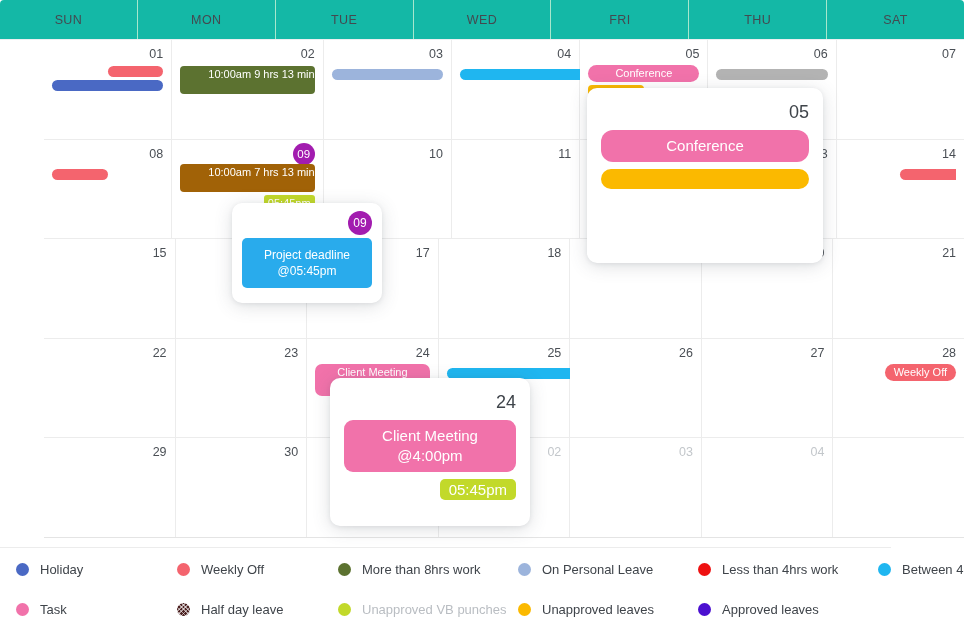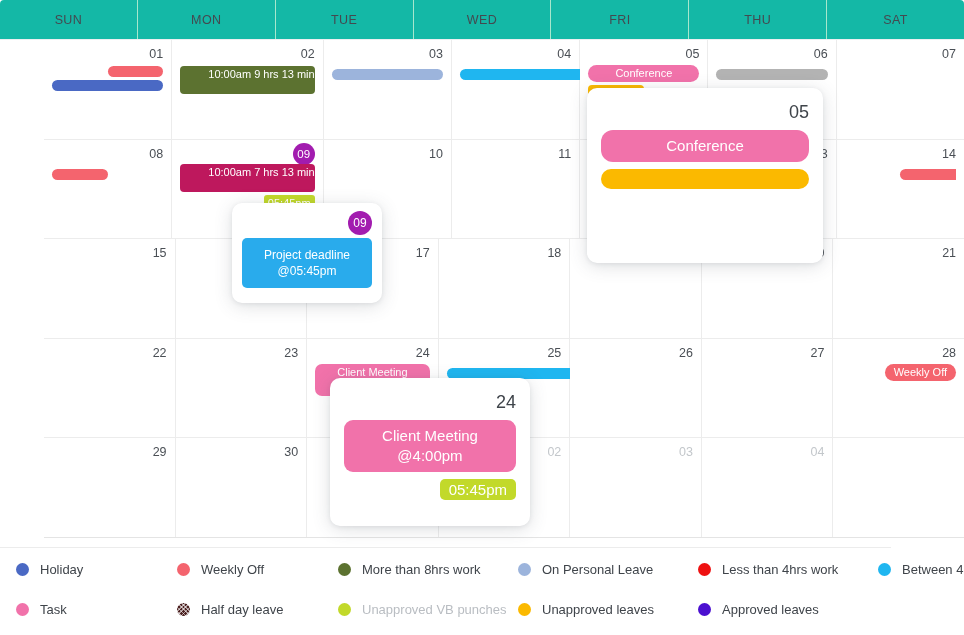--- a/index.html
+++ b/index.html
@@ -310,21 +310,21 @@
       <div class="day-cell">
         <div class="day-number">08</div>
         <div class="events">
           <div class="bar half-left" style="background:#f4646e;margin-top:6px;"></div>
         </div>
       </div>
 
       <div class="day-cell">
         <div class="day-number badge-date"><span class="date-badge">09</span></div>
         <div class="events">
-          <div class="bar tall" style="background:#be185d;margin-top:1px;">10:00am 7 hrs 13 min</div>
+          <div class="bar tall" style="background:#a16207;margin-top:1px;">10:00am 7 hrs 13 min</div>
           <div class="bar-row-right">
             <span class="bar chip" style="background:#c2d92a;margin-top:3px;">05:45pm</span>
           </div>
         </div>
       </div>
 
       <div class="day-cell">
         <div class="day-number">10</div>
       </div>
       <div class="day-cell">

